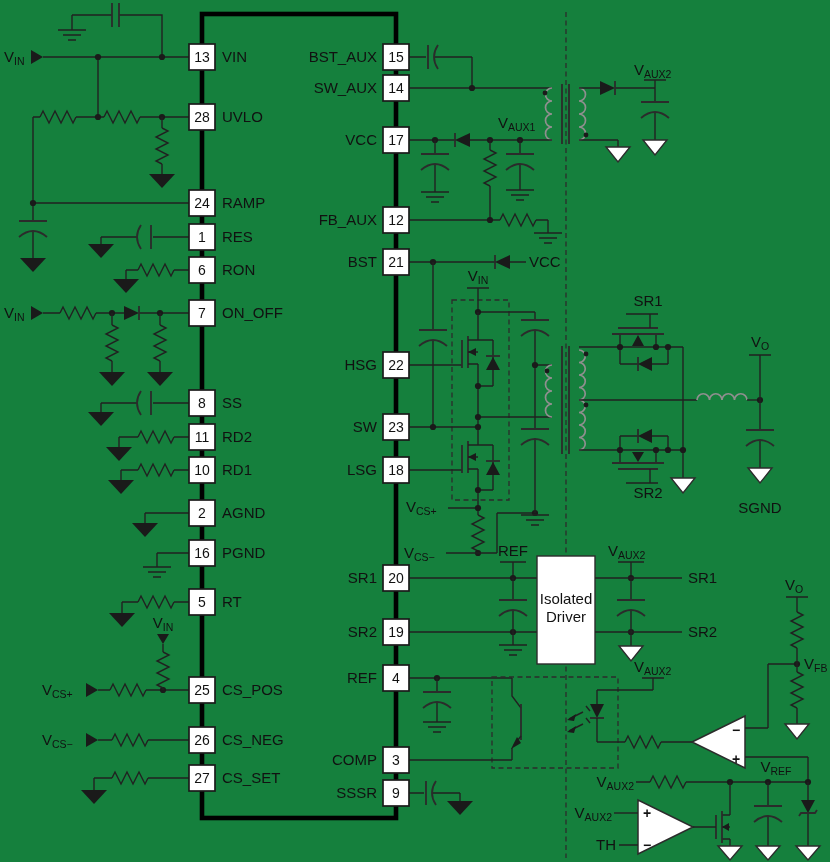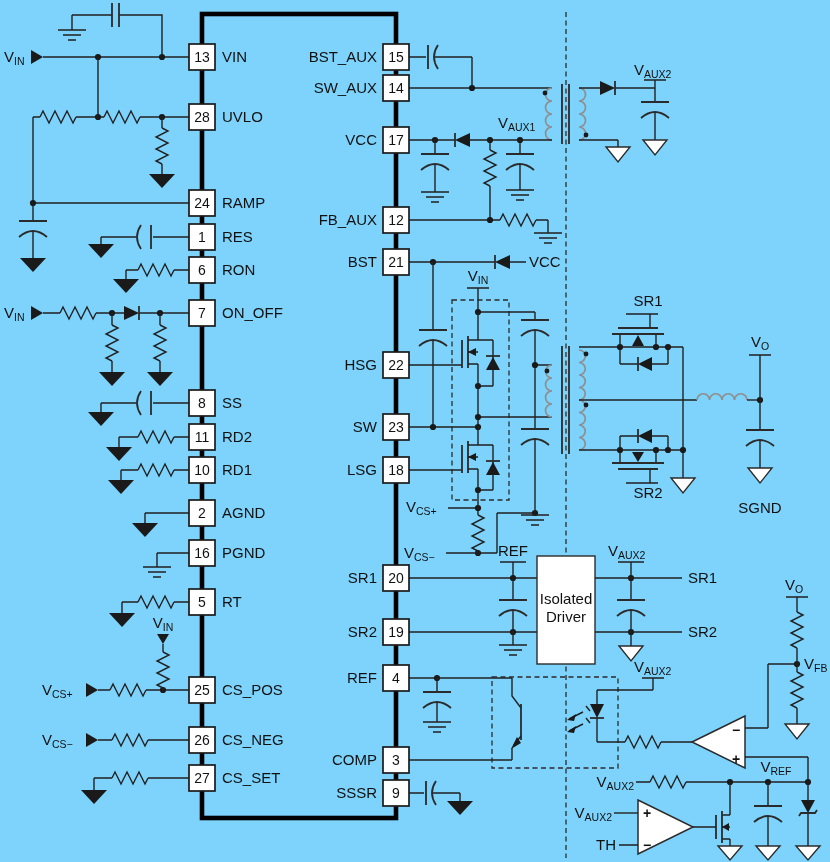--- a/index.html
+++ b/index.html
@@ -1,16 +1,16 @@
 <!DOCTYPE html>
 <html><head>
 <meta charset="utf-8">
 <style>
   html,body{margin:0;padding:0;background:#fff;}
-  #stage{position:relative;width:830px;height:862px;background:#7dd3fc;}
+  #stage{position:relative;width:830px;height:862px;background:#15803d;}
   svg{font-family:"Liberation Sans",sans-serif;}
   .w{stroke:#212121;stroke-width:1.4;fill:none;}
   .cp{stroke:#2b2b2b;stroke-width:1.8;fill:none;}
   .gy{stroke:#8f8f8f;stroke-width:1.7;fill:none;}
   .f{fill:#1a1a1a;stroke:none;}
   .of{fill:#fff;stroke:#2b2b2b;stroke-width:1.4;}
   .dsh{stroke:#2b2b2b;stroke-width:1.3;fill:none;stroke-dasharray:5 3.5;}
   .icb{fill:none;stroke:#000;stroke-width:4.6;}
   .pinbox{fill:#fff;stroke:#1a1a1a;stroke-width:1.7;}
   .dot{fill:#1a1a1a;}

